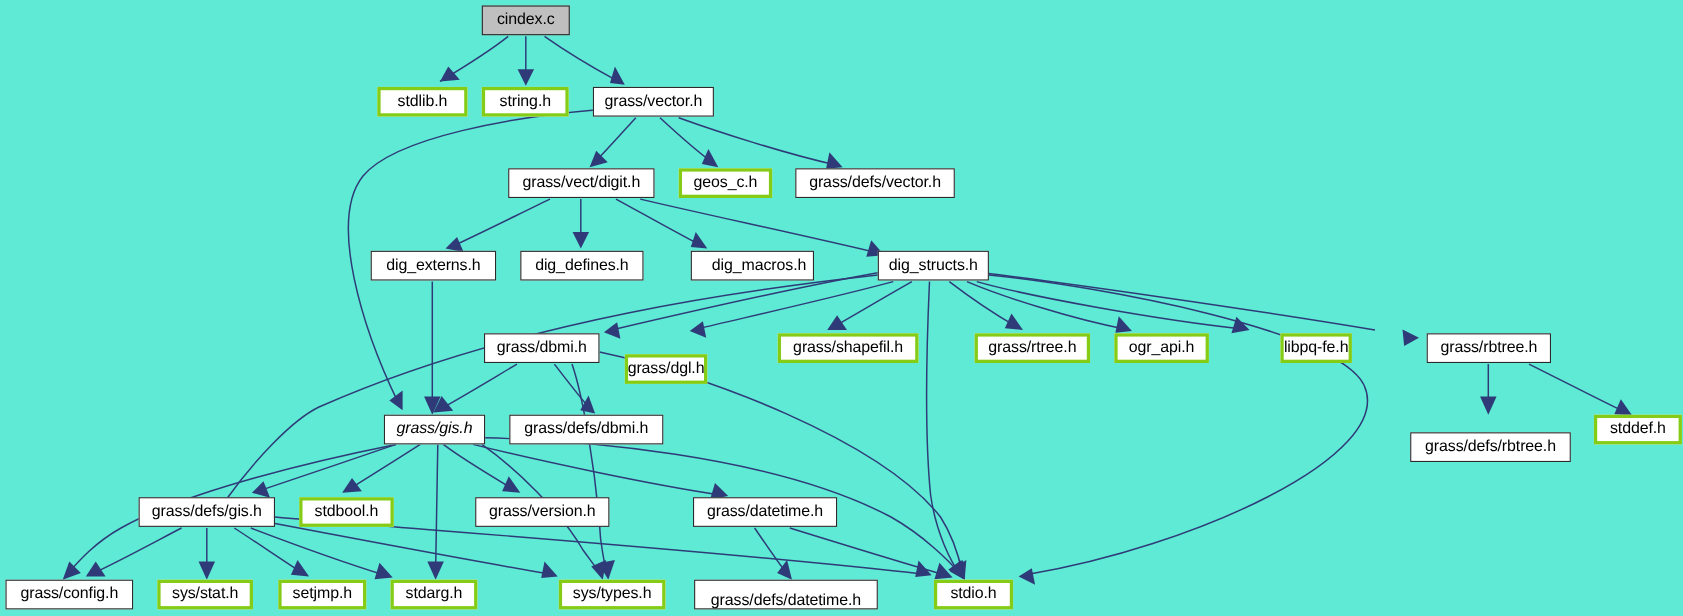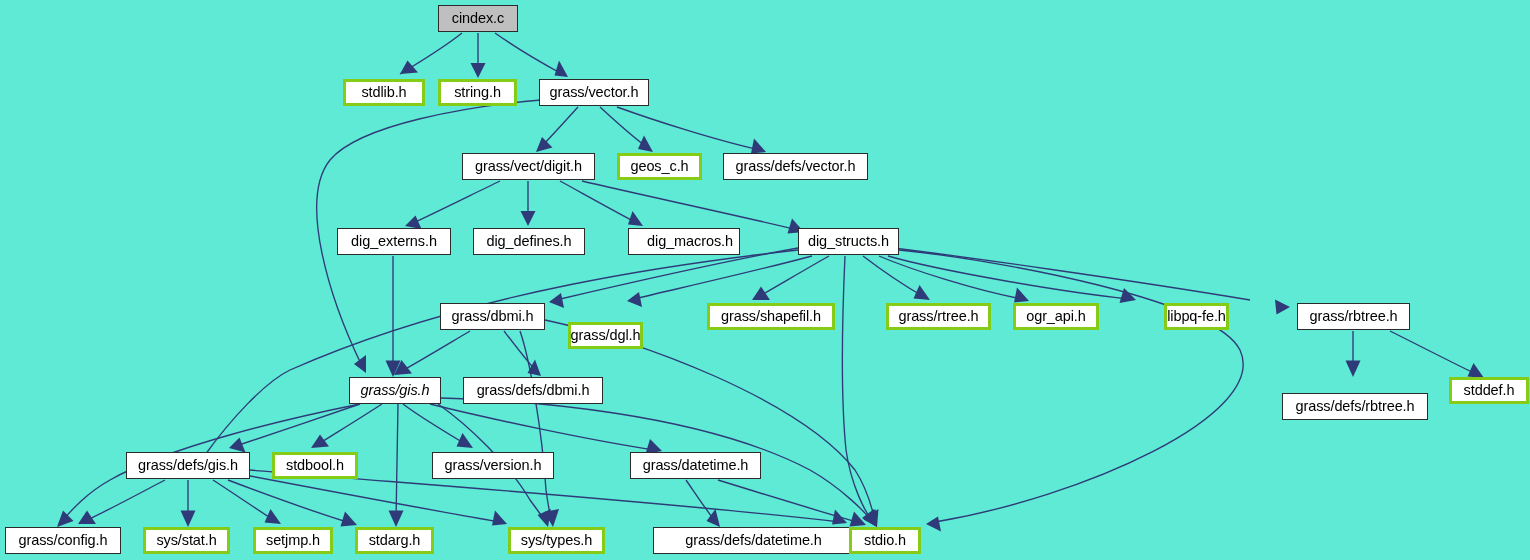--- a/index.html
+++ b/index.html
@@ -204,20 +204,20 @@
       </div>
       <div class="node-box b-thin" style="left: 253px; top: 527px; width: 80px; height: 27px;">
         <span class="node-label">setjmp.h</span>
       </div>
       <div class="node-box b-thin" style="left: 355px; top: 527px; width: 79px; height: 27px;">
         <span class="node-label">stdarg.h</span>
       </div>
       <div class="node-box b-thin" style="left: 508px; top: 527px; width: 97px; height: 27px;">
         <span class="node-label">sys/types.h</span>
       </div>
-      <div class="node-box b-thick" style="left: 653px; top: 527px; width: 201px; height: 27px;">
+      <div class="node-box b-thick" style="left: 631px; top: 527px; width: 167px; height: 27px; align-items: flex-end;">
         <span class="node-label">grass/defs/datetime.h</span>
       </div>
       <div class="node-box b-thin" style="left: 849px; top: 527px; width: 72px; height: 27px;">
         <span class="node-label">stdio.h</span>
       </div>
     </div>
 </div>
 
 </body></html>

